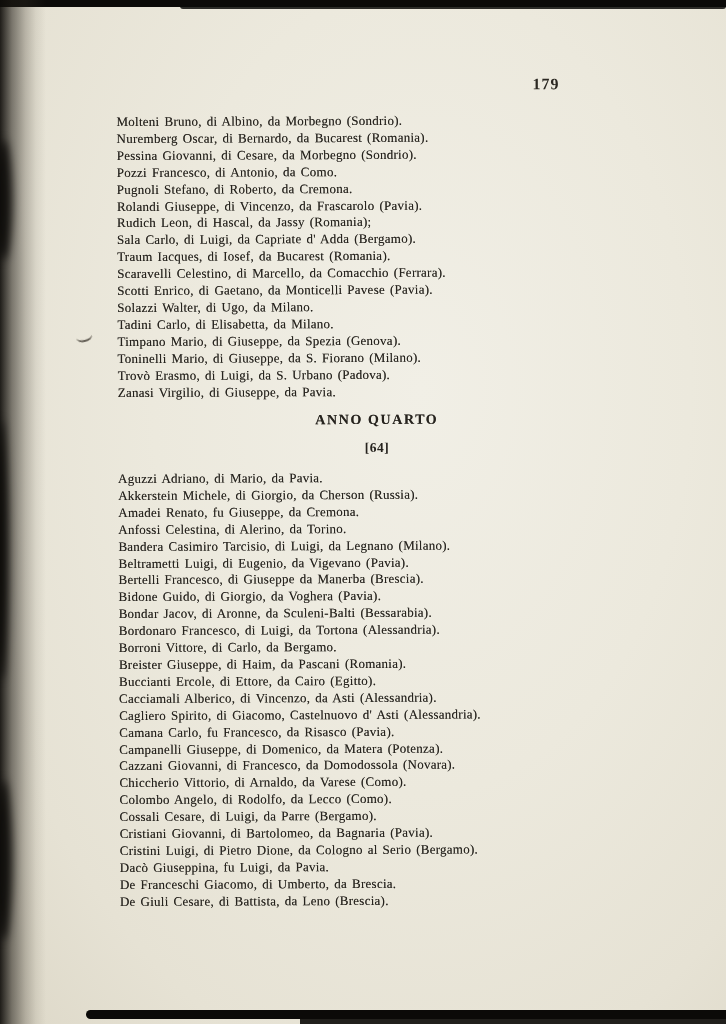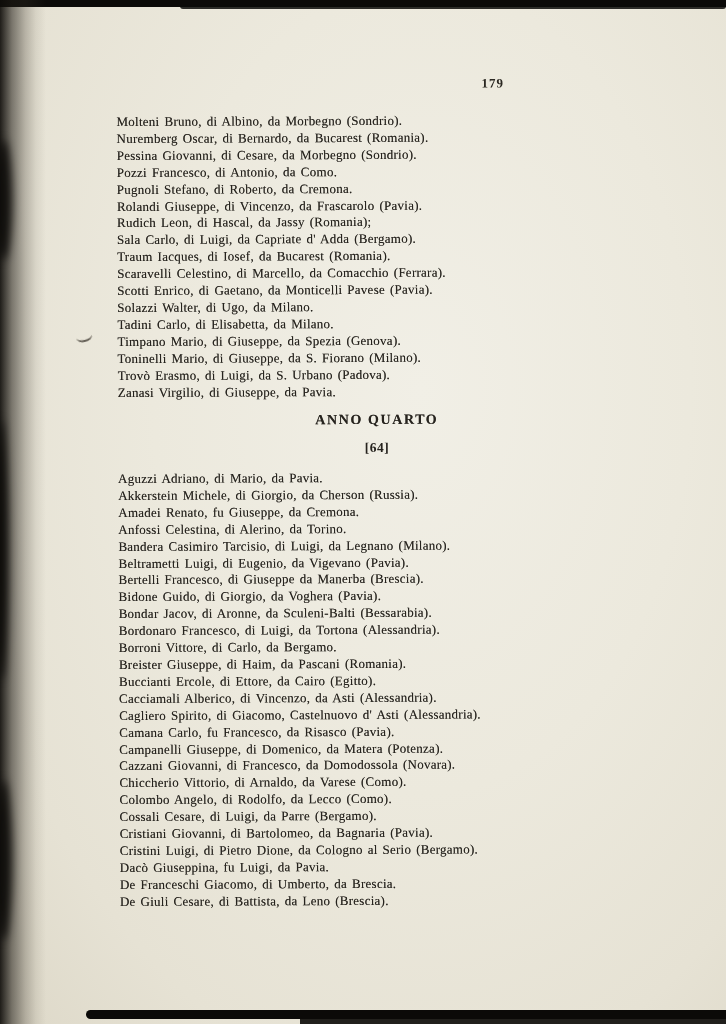--- a/index.html
+++ b/index.html
@@ -80,23 +80,23 @@
     filter: blur(0.3px);
   }
   
   .content {
     position: absolute;
     left: 0; top: 0; right: 0;
     transform: rotate(-0.25deg);
   }
   .page-number {
     position: absolute;
-    left: 481px;
+    left: 532px;
     top: 76px;
-    font-size: 13px;
+    font-size: 16px;
     letter-spacing: 1px;
     font-weight: bold;
     color: #2b2822;
   }
   .entry-list {
     position: absolute;
     left: 116px;
     width: 580px;
     list-style: none;
     margin: 0;

